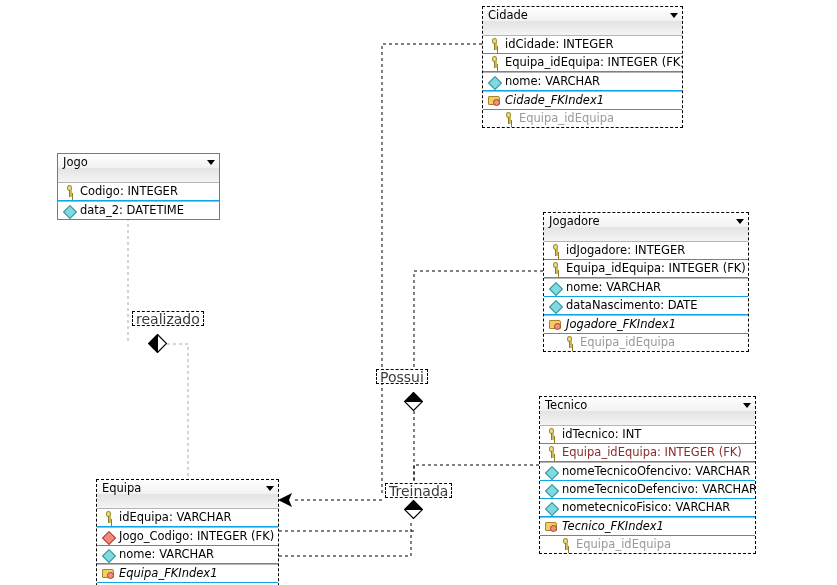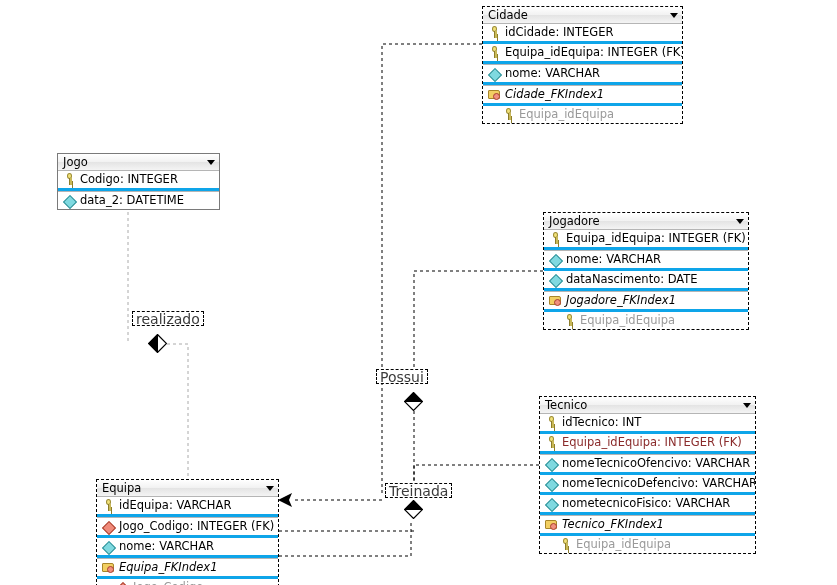--- a/index.html
+++ b/index.html
@@ -37,21 +37,21 @@
     font-size: 11.5px;
     color: #000000;
     z-index: 5;
   }
   .entity.solid { border: 1px solid #7a7a7a; }
 
   .ent-title {
     position: relative;
     height: 16px;
     line-height: 16px;
-    padding: 0 16px 0 5px;
+    padding: 0 16px 12px 5px;
     background: linear-gradient(to bottom, #ffffff 0%, #f2f2f2 48%, #e4e4e4 52%, #f4f4f4 100%);
     border-bottom: 1px solid #b5b5b5;
     white-space: nowrap;
     overflow: hidden;
     font-size: 11.5px;
   }
   .ent-title .caret {
     position: absolute;
     right: 4px;
     top: 6px;
@@ -62,21 +62,21 @@
   }
 
   .ent-row {
     position: relative;
     height: 17px;
     line-height: 17px;
     padding-left: 22px;
     white-space: nowrap;
     overflow: hidden;
     background: #ffffff;
-    border-bottom: 3px solid #0ea5e9;
+    border-bottom: 1px solid #0ea5e9;
   }
   .ent-row:last-child { border-bottom: none; }
   .ent-row.sep-top { border-top: 1px solid #b5b5b5; }
   .ent-row.idx { font-style: italic; }
   .ent-row.idxcol { padding-left: 36px; color: #9a9a9a; }
 
   
   .ic {
     position: absolute;
     left: 5px;
@@ -254,20 +254,24 @@
     </div>
   </div>
 
   <div class="entity" style="left:543px; top:212px; width:206px;">
     <div class="ent-title">
       <span>Jogadore</span>
       <span class="caret"></span>
     </div>
     <div class="ent-row">
       <span class="ic ic-key"></span>
+      <span>idJogadore: INTEGER</span>
+    </div>
+    <div class="ent-row">
+      <span class="ic ic-key"></span>
       <span>Equipa_idEquipa: INTEGER (FK)</span>
     </div>
     <div class="ent-row sep-top">
       <span class="ic ic-diamond-blue"></span>
       <span>nome: VARCHAR</span>
     </div>
     <div class="ent-row">
       <span class="ic ic-diamond-blue"></span>
       <span>dataNascimento: DATE</span>
     </div>

